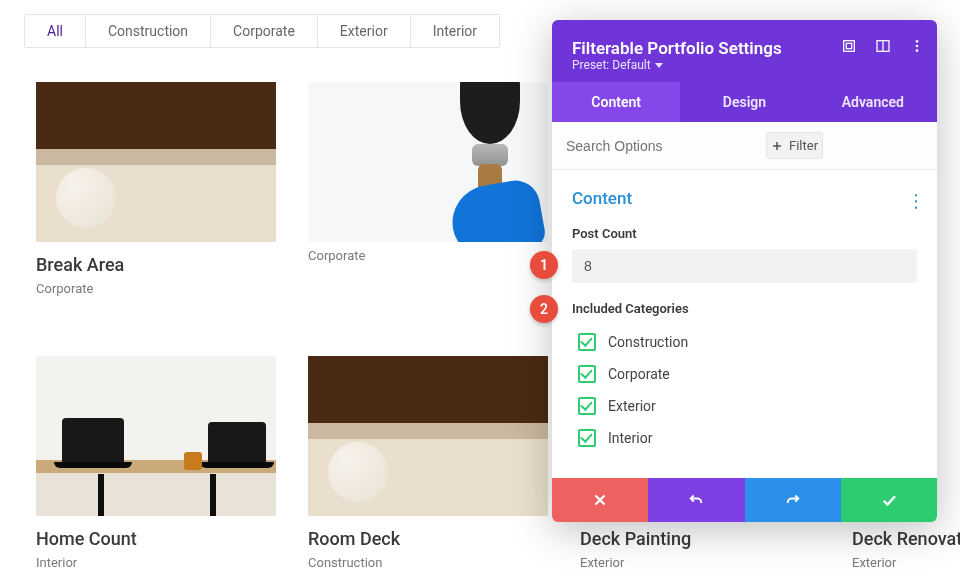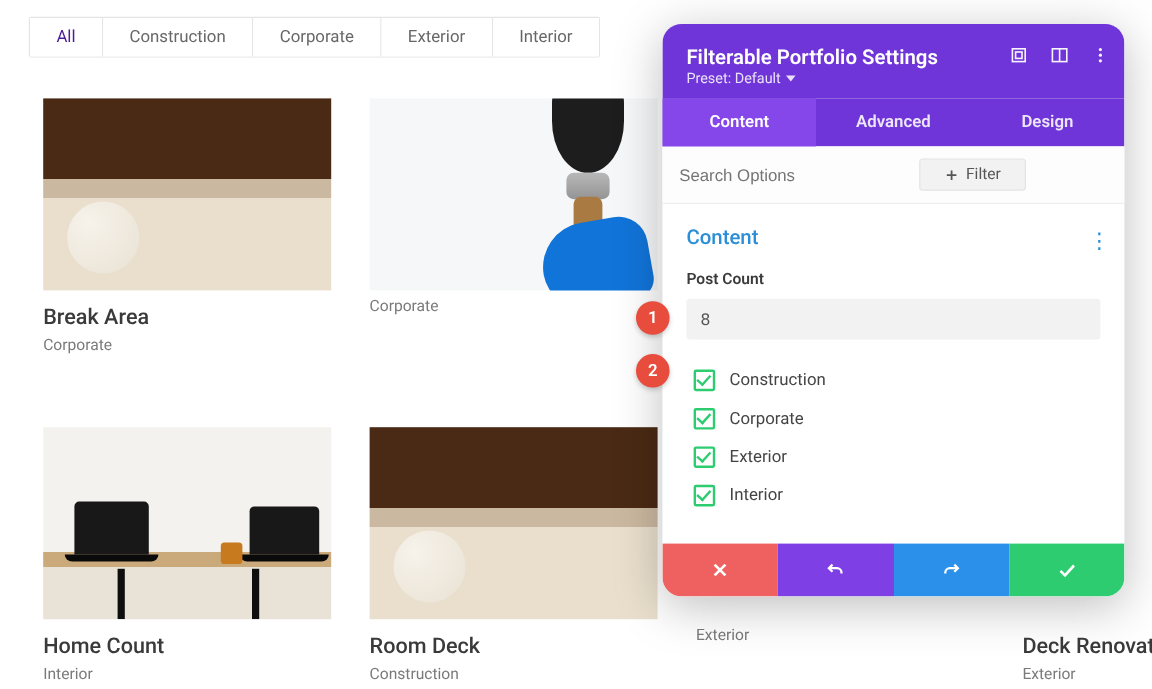--- a/index.html
+++ b/index.html
@@ -113,21 +113,21 @@
   .thumb-office .leg.r { right:60px; }
 
   
   .panel {
     position: absolute;
     top: 20px;
     left: 552px;
     width: 385px;
     background: #fff;
     box-shadow: 0 8px 40px rgba(0,0,0,.25);
-    border-radius: 16px;
+    border-radius: 6px;
     overflow: hidden;
     font-size: 14px;
   }
   .panel-header {
     background: #6f35d8;
     color: #fff;
     padding: 18px 20px 10px;
     position: relative;
   }
   .panel-title { font-size: 17px; font-weight: 600; }
@@ -148,21 +148,21 @@
   .panel-search {
     display:flex; align-items:center; 
     padding: 10px 14px; border-bottom:1px solid #eee; background:#fdfdfd;
   }
   .panel-search input {
     border:none; outline:none; background:transparent; font-size:14px; color:#9aa0a6; width:200px;
   }
   .filter-btn {
     display:flex; align-items:center; gap:6px;
     background:#f2f2f2; border:1px solid #e4e4e4; color:#555;
-    padding:5px 20px; border-radius:3px; font-size:13px; cursor:pointer;
+    padding:5px 4px; border-radius:3px; font-size:13px; cursor:pointer;
   }
 
   .panel-body { padding: 18px 20px 6px; position:relative; }
   .section-title {
     color:#2a8fd6; font-size:17px; font-weight:500; margin-bottom:18px;
   }
   .dots-vert { position:absolute; right:14px; top:20px; cursor:pointer; color:#2a8fd6; font-size:18px; letter-spacing:-2px;}
   .field-label { font-size:13px; font-weight:600; color:#3b3b3b; margin-bottom:8px; }
   .field-input {
     width:100%; background:#f2f2f2; border:none; border-radius:3px;
@@ -252,20 +252,21 @@
   </div>
 
   <div class="card">
     <div class="thumb thumb-wood"></div>
     <div class="card-title">Room Deck</div>
     <div class="card-cat">Construction</div>
   </div>
 
   <div class="card">
     <div class="thumb" style="visibility:hidden"></div>
+    <div class="card-title">Deck Painting</div>
     <div class="card-cat">Exterior</div>
   </div>
 
   <div class="card">
     <div class="thumb" style="visibility:hidden"></div>
     <div class="card-title">Deck Renovation</div>
     <div class="card-cat">Exterior</div>
   </div>
 
 </div>
@@ -290,22 +291,22 @@
       <svg class="ico" viewBox="0 0 24 24" fill="#fff">
           <circle cx="12" cy="5" r="2"></circle>
           <circle cx="12" cy="12" r="2"></circle>
           <circle cx="12" cy="19" r="2"></circle>
         </svg>
     </div>
   </div>
 
   <div class="panel-tabs">
     <div class="panel-tab active">Content</div>
+    <div class="panel-tab">Design</div>
     <div class="panel-tab">Advanced</div>
-    <div class="panel-tab">Design</div>
   </div>
 
   <div class="panel-search">
     <input placeholder="Search Options" style="">
     <div class="filter-btn">
       <svg width="12" height="12" viewBox="0 0 24 24" stroke="#555" stroke-width="3">
           <line x1="12" y1="4" x2="12" y2="20"></line>
           <line x1="4" y1="12" x2="20" y2="12"></line>
         </svg>
       <span>Filter</span>
@@ -315,20 +316,21 @@
   <div class="panel-body">
     <div class="section-title">Content</div>
     <div class="dots-vert">⋮</div>
 
     <div class="block">
       <div class="field-label">Post Count</div>
       <input class="field-input" value="8" style="">
     </div>
 
     <div class="block">
+      <div class="field-label">Included Categories</div>
       <div class="cat-list">
         <div class="cat-item">
           <span class="chk"></span>
           <span>Construction</span>
         </div>
         <div class="cat-item">
           <span class="chk"></span>
           <span>Corporate</span>
         </div>
         <div class="cat-item">

